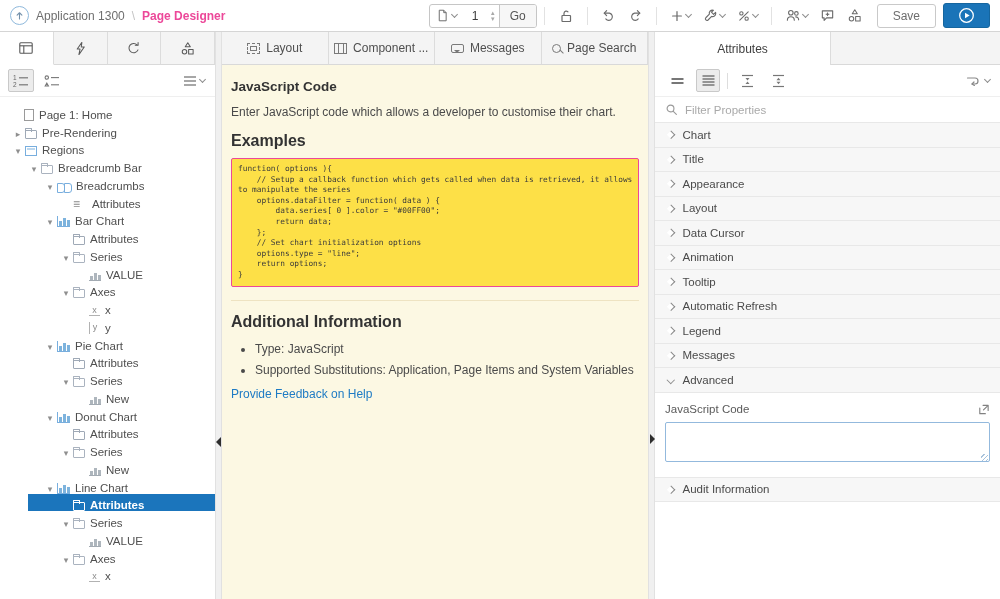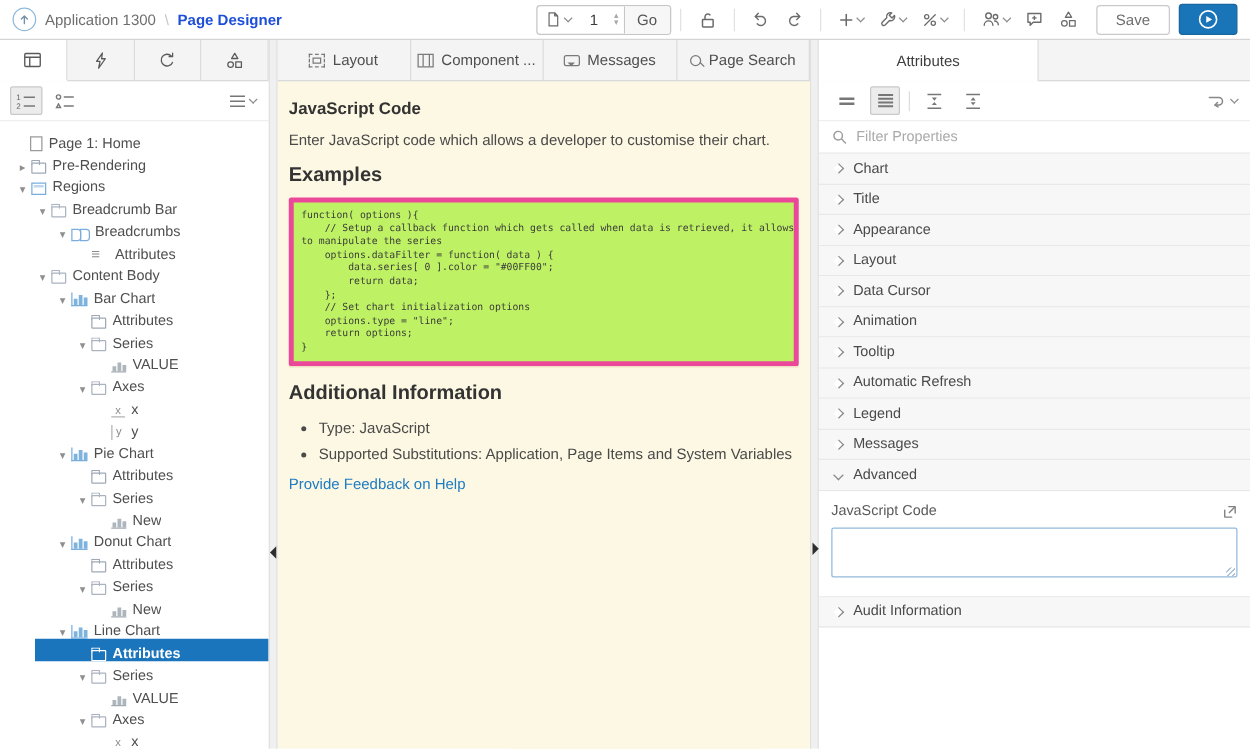--- a/index.html
+++ b/index.html
@@ -6,21 +6,21 @@
   html,body{width:1000px;height:599px;overflow:hidden}
   body{font-family:"Liberation Sans",sans-serif;font-size:12px;color:#404040;background:#fff}
   svg{display:block}
   .app{display:flex;flex-direction:column;width:1000px;height:599px}
 
   
   .topbar{height:32px;flex:none;display:flex;align-items:center;gap:7px;padding:0 10px;background:#fff;border-bottom:1px solid #d5d5d5}
   .up-circle{width:19px;height:19px;border:1.5px solid #8fb9dc;border-radius:50%;display:flex;align-items:center;justify-content:center;color:#7491ab;flex:none}
   .crumb-app{color:#6e6e6e}
   .crumb-sep{color:#c4c4c4}
-  .crumb-page{color:#1d4ed8;font-weight:bold}
+  .crumb-page{color:#ec4899;font-weight:bold}
   .topbar-right{margin-left:auto;display:flex;align-items:center}
   .page-group{display:flex;align-items:center;height:24px;border:1px solid #c6c6c6;border-radius:3px;background:#fff;color:#6b6b6b}
   .pg-doc{display:flex;align-items:center;gap:3px;padding:0 6px}
   .pg-num{width:24px;height:20px;border:none;outline:none;text-align:center;font:12px "Liberation Sans",sans-serif;color:#3c3c3c}
   .pg-step{display:flex;flex-direction:column;line-height:6px;font-size:7px;color:#a8a8a8;padding:0 4px}
   .pg-go{height:22px;display:flex;align-items:center;padding:0 10px;border-left:1px solid #c6c6c6;background:#f7f7f7;color:#555;border-radius:0 2px 2px 0}
   .tb-sep{width:1px;height:18px;background:#e2e2e2;margin:0 7px}
   .tb-btn{display:flex;align-items:center;gap:2px;padding:3px 6px;color:#6b6b6b;border-radius:2px}
   .chev-dn{width:5px;height:5px;border-right:1.2px solid #8d8d8d;border-bottom:1.2px solid #8d8d8d;transform:rotate(45deg);margin-top:-3px}
   .save-btn{height:24px;padding:0 15px;margin-left:9px;border:1px solid #c9c9c9;border-radius:3px;background:#fff;color:#6e6e6e;font:12px "Liberation Sans",sans-serif}
@@ -91,21 +91,21 @@
   .tabicon-messages{border:1px solid #7a7a7a;border-radius:2px;height:9px}
   .tabicon-messages::before{content:"";position:absolute;left:2px;bottom:-4px;border:3px solid transparent;border-top-color:#7a7a7a}
   .tabicon-search{width:9px;height:9px;border:1.3px solid #7a7a7a;border-radius:50%}
   .tabicon-search::after{content:"";position:absolute;width:5px;height:1.4px;background:#7a7a7a;right:-4px;bottom:-1px;transform:rotate(45deg)}
   .tabicon-help{width:13px;height:13px;border:1px solid #7a7a7a;border-radius:50%}
   .tabicon-help::before{content:"?";position:absolute;inset:0;text-align:center;font-size:9px;line-height:12px;color:#5a5a5a}
   .help{flex:1;overflow:hidden;padding:14px 9px 0}
   .help-title{font-size:13.5px;font-weight:bold;color:#333;margin-bottom:11px}
   .help-intro{font-size:12px;color:#4a4a4a;margin-bottom:13px}
   .help-sub{font-size:16px;font-weight:bold;color:#333;margin-bottom:8px}
-  .codebox{background:#bef264;border:4px solid #ec4899;border-radius:2px;padding:5px 6px;}
+  .codebox{background:#fde047;border:1px solid #ec4899;border-radius:2px;padding:5px 6px;margin-bottom:13px}
   .code-line{font-family:"DejaVu Sans Mono",monospace;font-size:7.8px;line-height:10.6px;white-space:pre;color:#3a3a3a}
   .help-hr{border-top:1px solid #eee3c2;margin:0 0 12px}
   .bullets{margin:11px 0 10px 24px}
   .bullets li{font-size:12px;color:#4a4a4a;margin-bottom:7px}
   .feedback-link{color:#1e7bc4;font-size:12px;text-decoration:none}
 
   
   .right{width:345px;flex:none;display:flex;flex-direction:column;background:#fff;min-height:0}
   .tabs-right{height:33px;flex:none;display:flex;background:#f4f4f4}
   .rtab{width:176px;background:#fff;border-right:1px solid #dcdcdc;display:flex;align-items:center;justify-content:center;color:#3f3f3f}
@@ -332,25 +332,20 @@
             <span class="ticon i-breadcrumb"></span>
             <span class="tlabel">Breadcrumbs</span>
           </div>
 
           <div class="trow" style="padding-left: 59px;">
             <span class="exp none"></span>
             <span class="ticon i-list"></span>
             <span class="tlabel">Attributes</span>
           </div>
 
-          <div class="trow" style="padding-left: 27px;">
-            <span class="exp open"></span>
-            <span class="ticon i-folder-open"></span>
-            <span class="tlabel">Content Body</span>
-          </div>
 
           <div class="trow" style="padding-left: 43px;">
             <span class="exp open"></span>
             <span class="ticon i-chart"></span>
             <span class="tlabel">Bar Chart</span>
           </div>
 
           <div class="trow" style="padding-left: 59px;">
             <span class="exp none"></span>
             <span class="ticon i-folder"></span>

